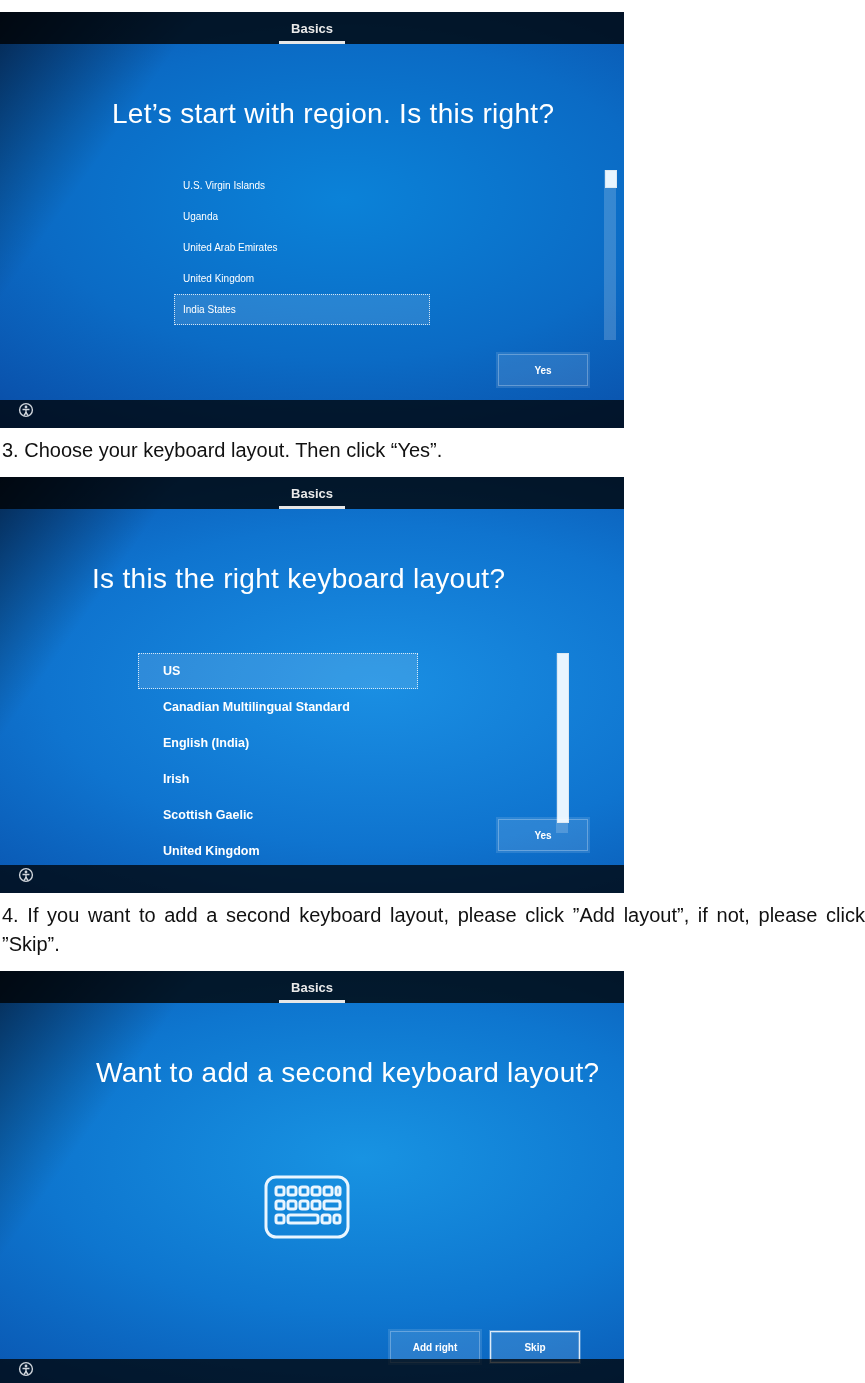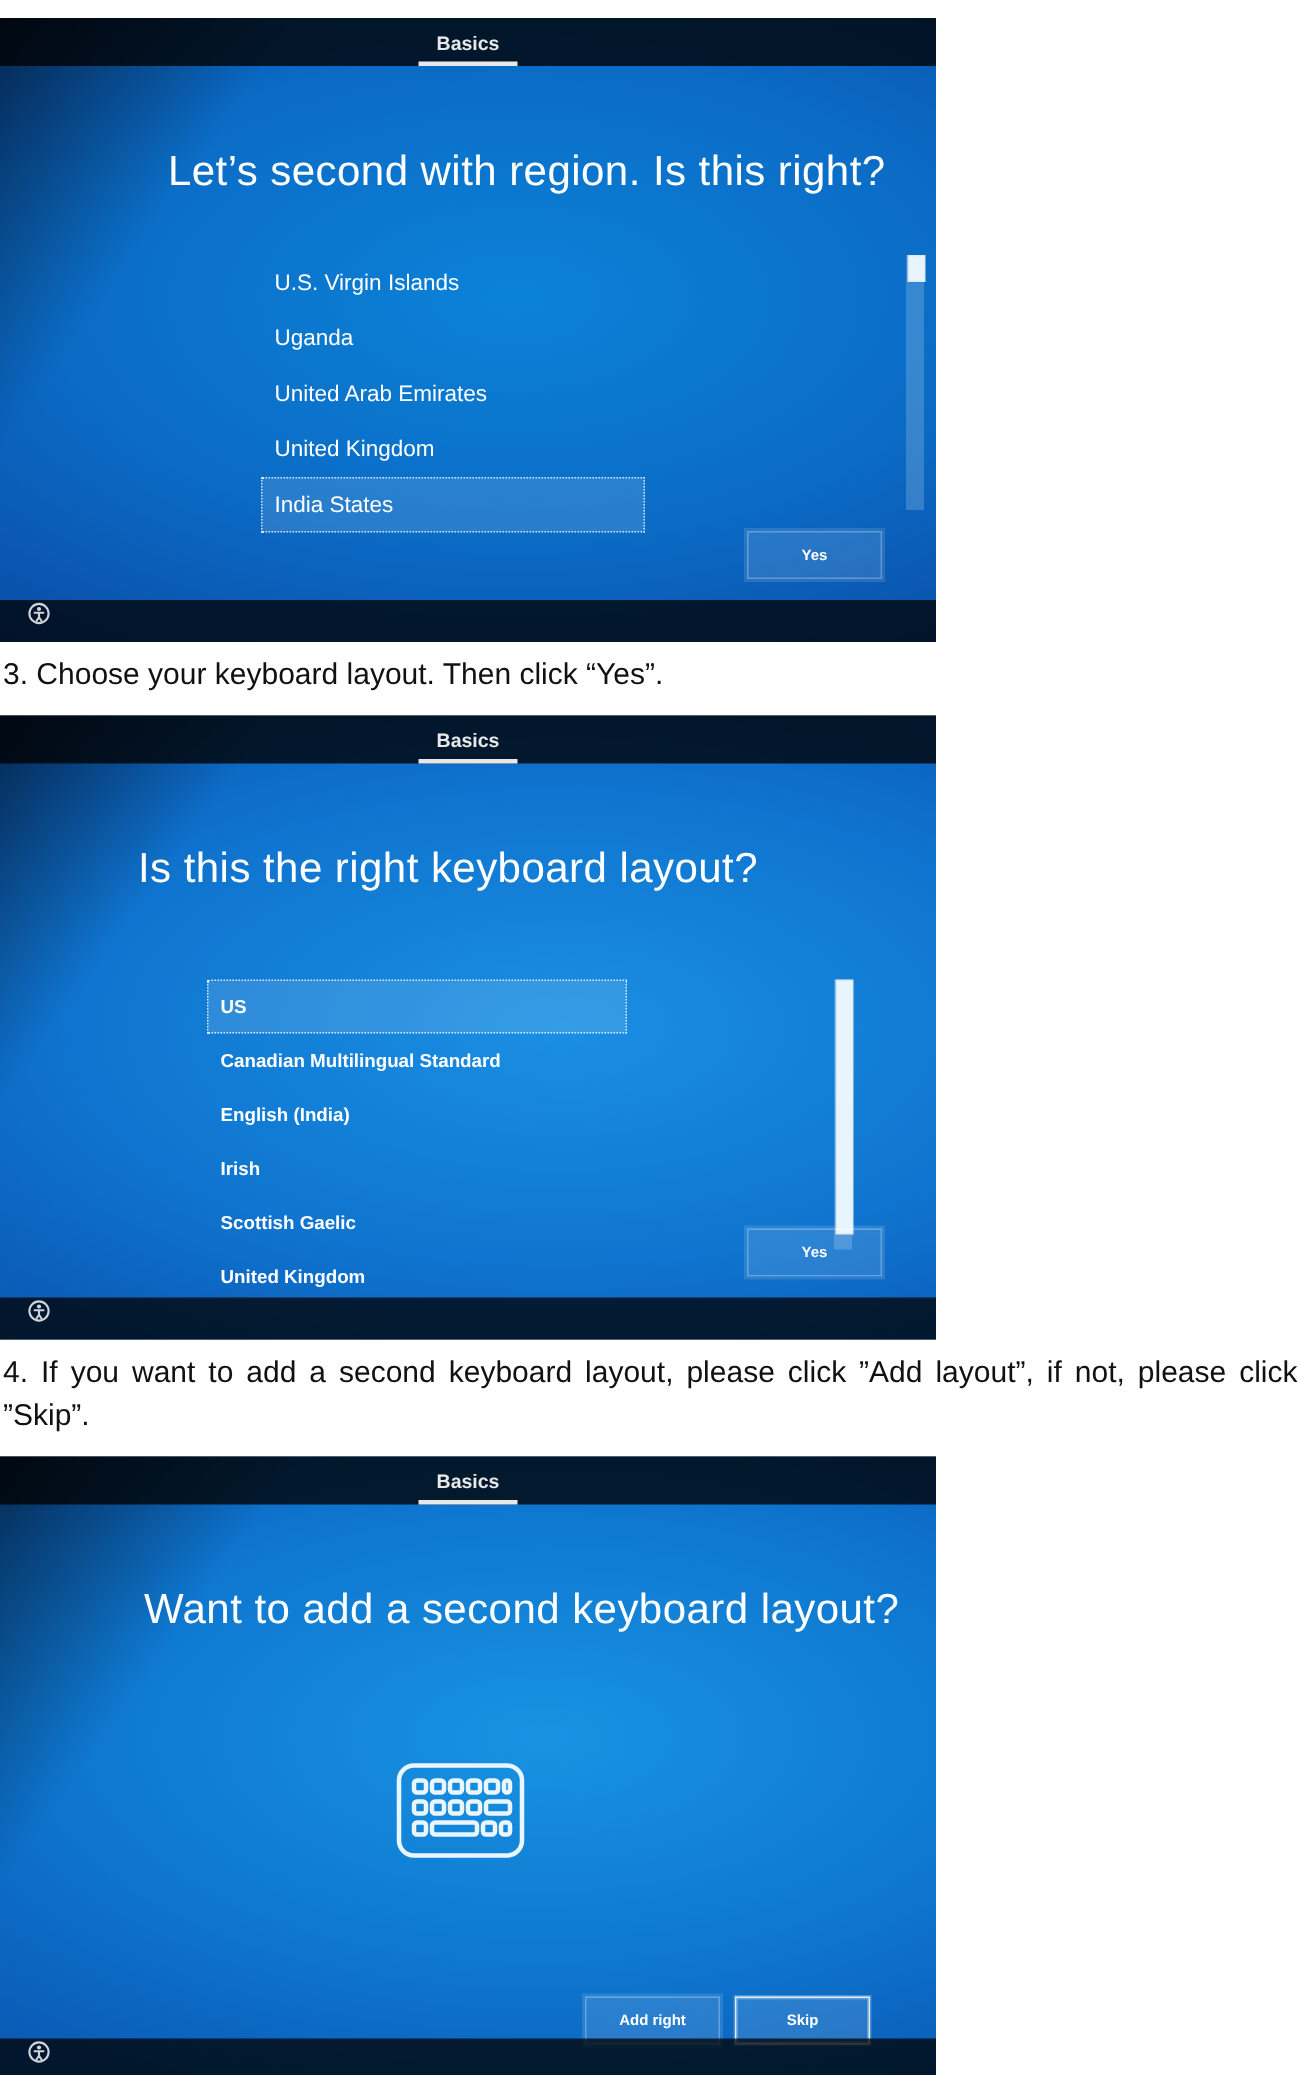--- a/index.html
+++ b/index.html
@@ -19,43 +19,43 @@
   .hl.h2{left:92px;top:86px}
   .hl.h3{left:96px;top:86px}
   .listbox{position:absolute;left:174px;top:158px;width:256px}
   .listbox2{position:absolute;left:138px;top:176px;width:280px}
   .scroll{position:absolute;top:0;width:12px;background:rgba(255,255,255,.18)}
   .scroll .th{position:absolute;left:1px;width:10px;background:#e8f5ff;border:1px solid rgba(0,0,0,.05)}
   .scroll1{left:430px;height:170px}
   .scroll1 .th{top:0;height:16px}
   .scroll2{left:418px;height:180px}
   .scroll2 .th{top:0;height:168px}
-  .li{color:#fff;font-size:15px;padding:9px 8px;border:1px dashed transparent}
+  .li{color:#fff;font-size:10px;padding:9px 8px;border:1px dashed transparent}
   .li.sel{border:1px dotted rgba(255,255,255,.8);background:rgba(255,255,255,.12)}
-  .li2{color:#fff;font-size:12.5px;font-weight:600;padding:10px 8px;border:1px dashed transparent}
+  .li2{color:#fff;font-size:12.5px;font-weight:600;padding:10px 24px;border:1px dashed transparent}
   .li2.sel{border:1px dotted rgba(255,255,255,.8);background:rgba(255,255,255,.12)}
   .btn{position:absolute;right:36px;height:30px;min-width:88px;display:flex;align-items:center;justify-content:center;color:#fff;font-size:10px;font-weight:600;background:rgba(255,255,255,.12);border:1px solid rgba(255,255,255,.28);box-shadow:0 0 0 2px rgba(255,255,255,.12)}
   .btn.yes1{top:342px}
   .btn.yes2{top:342px}
   .btn.add{right:144px;top:360px}
   .btn.skip{right:44px;top:360px;border:1.5px solid rgba(255,255,255,.85);box-shadow:0 0 0 1px rgba(255,255,255,.25), inset 0 0 0 1px rgba(255,255,255,.25)}
   .kbd{position:absolute;left:264px;top:204px;color:#eaf6ff}
   .kbd svg{display:block}
 </style>
 </head>
 <body>
 
 <div class="page">
 
   <div class="shot">
     <div class="v"></div>
     <div class="topbar">
       <div class="tab">Basics</div>
     </div>
-    <div class="hl h1">Let’s second with region. Is this right?</div>
+    <div class="hl h1">Let’s start with region. Is this right?</div>
 
     <div class="listbox">
       <div class="li">U.S. Virgin Islands</div>
       <div class="li">Uganda</div>
       <div class="li">United Arab Emirates</div>
       <div class="li">United Kingdom</div>
       <div class="li sel">India States</div>
       <div class="scroll scroll1">
           <div class="th"></div>
         </div>

